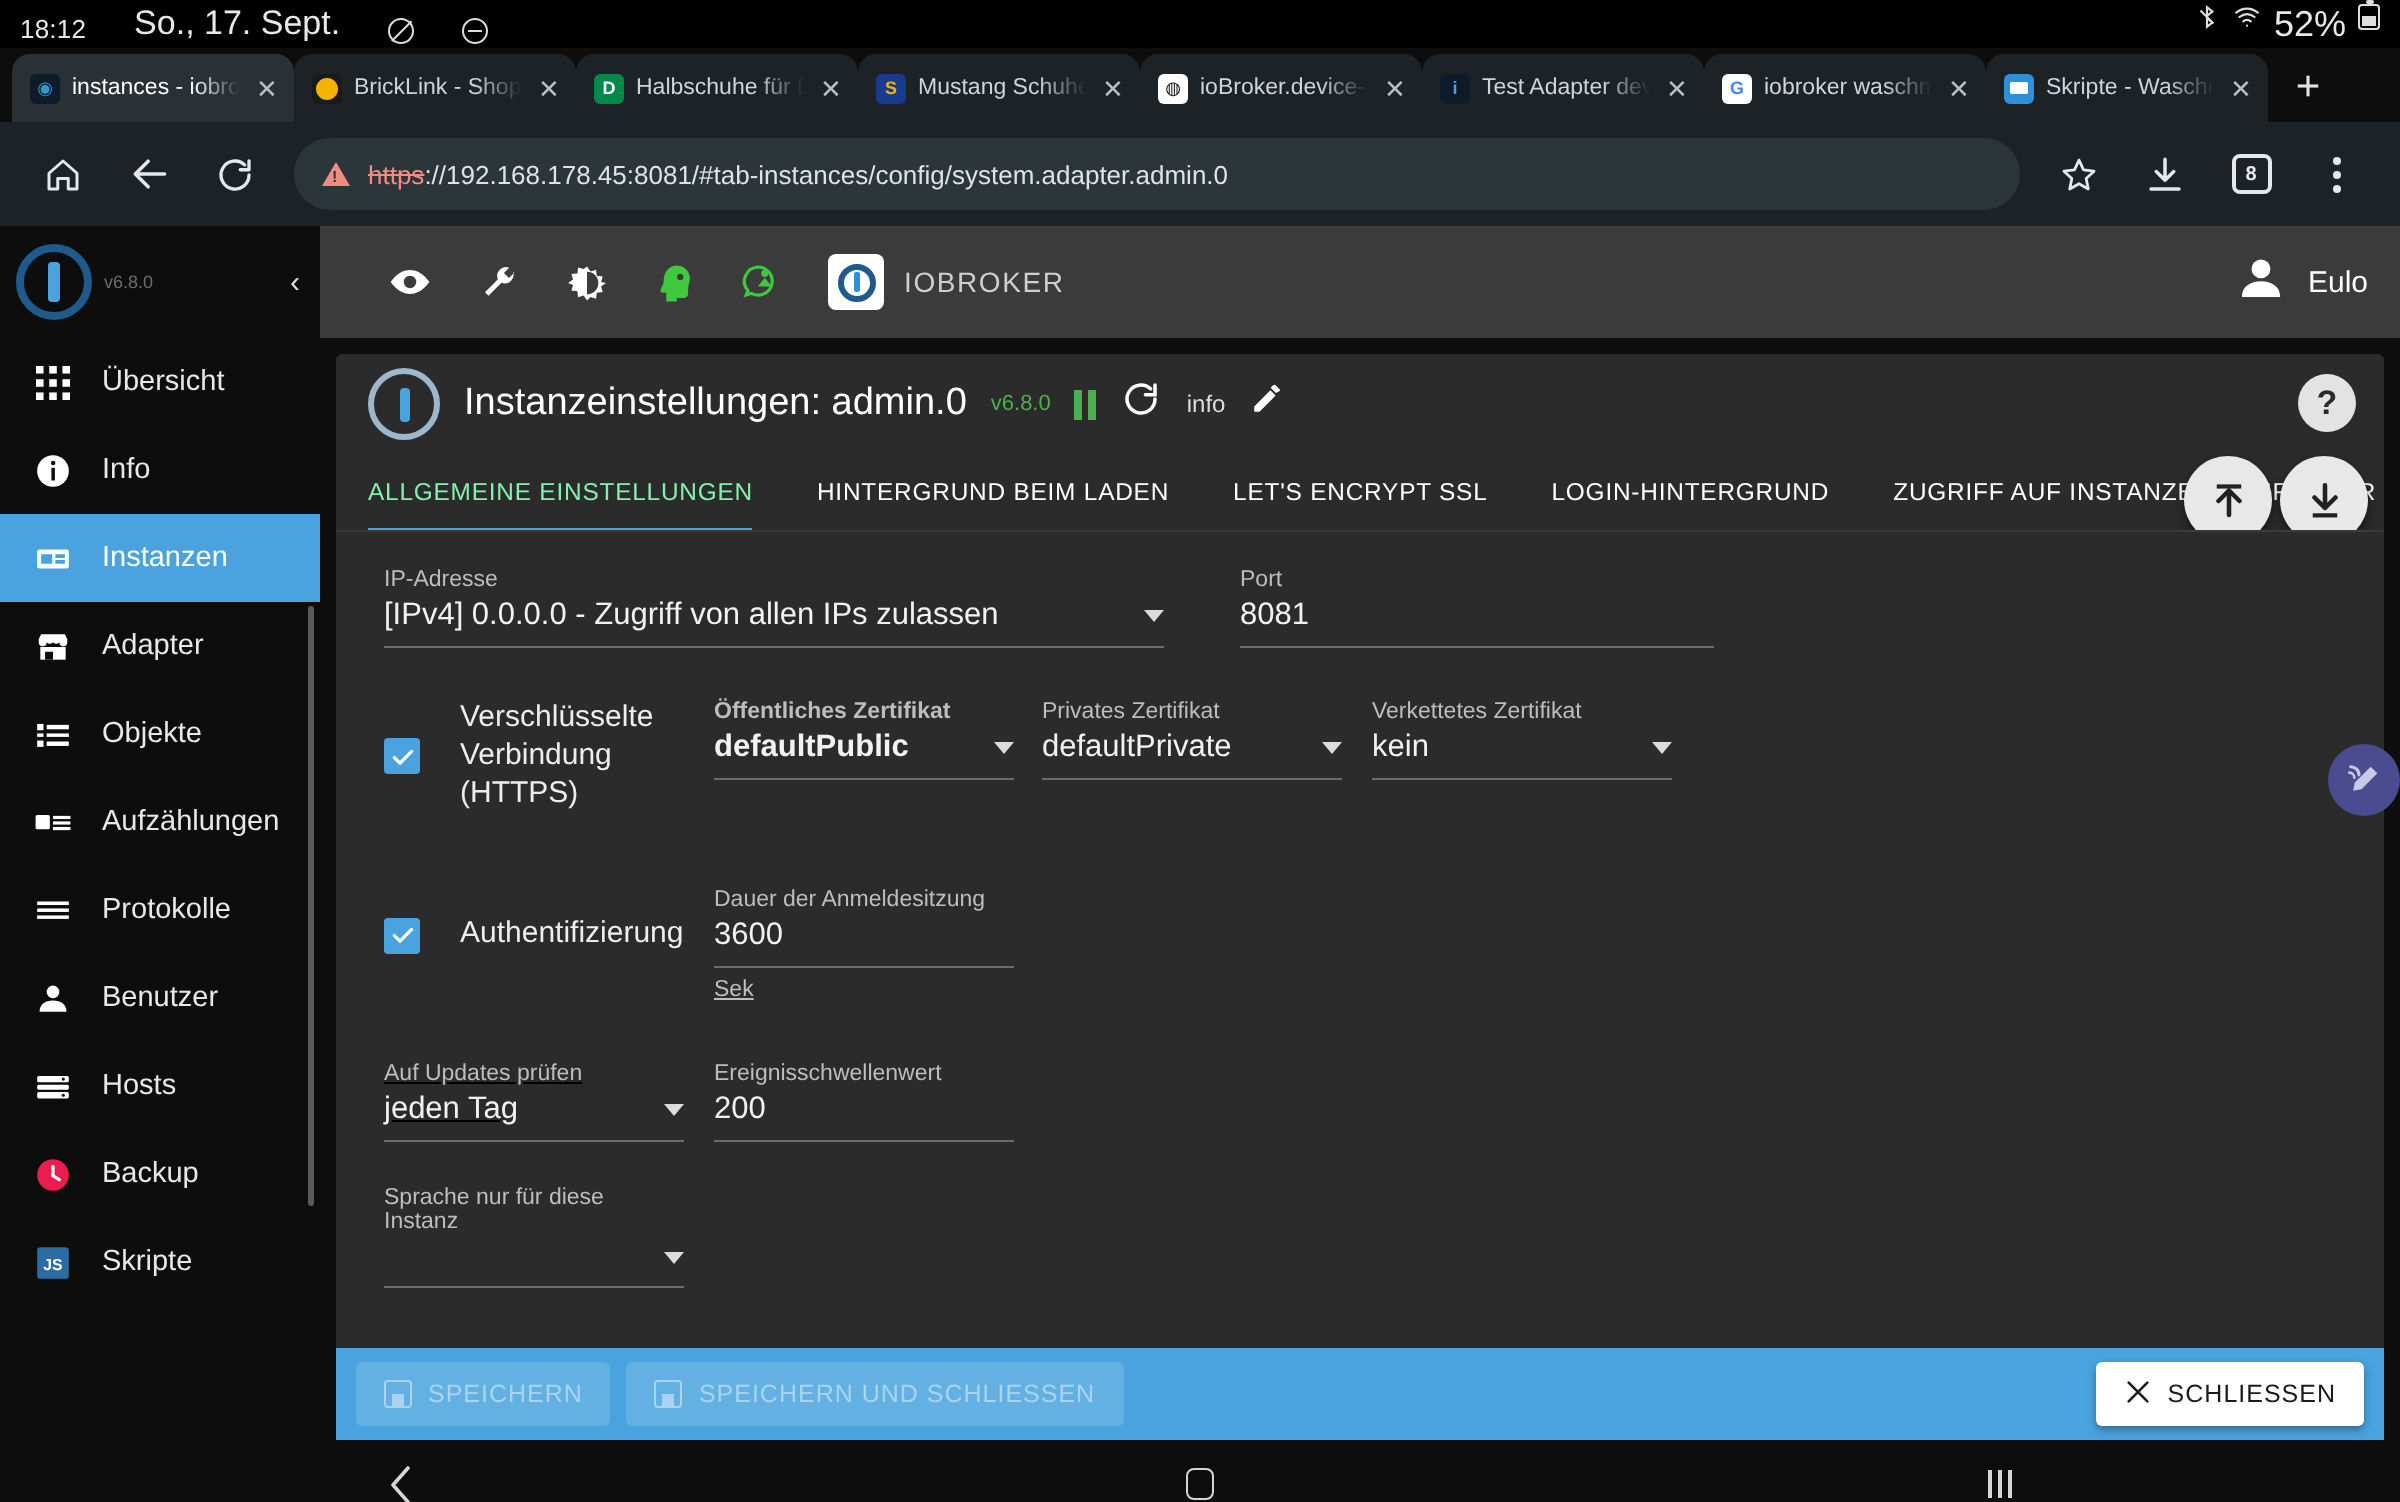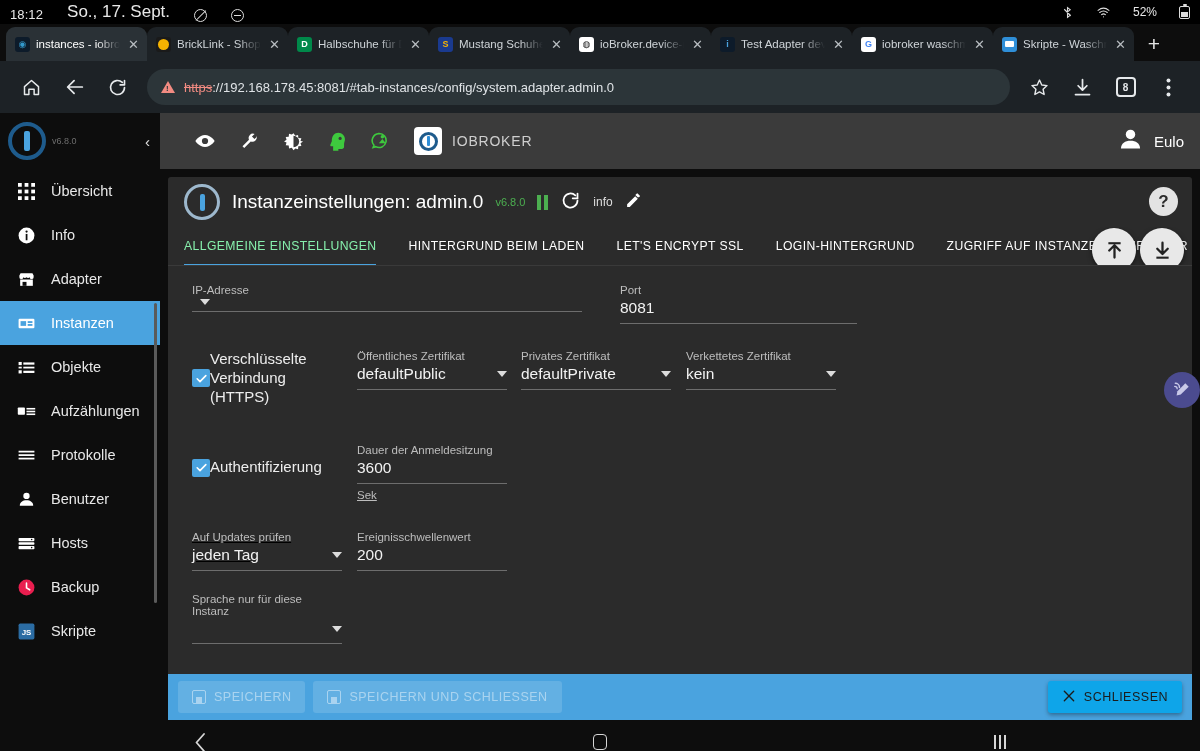--- a/index.html
+++ b/index.html
@@ -15,21 +15,21 @@
   .statusbar {
     height: 24px; width: 100%;
     background: #000; color: #e8e8e8;
     display: flex; align-items: center;
     padding: 0 10px; font-size: 12.5px;
   }
   .sb-left { display: flex; align-items: flex-end; gap: 24px; }
   .sb-time { font-size: 13px; letter-spacing: .1px; }
   .sb-date { font-size: 17px; }
   .sb-spacer { flex: 1; }
-  .sb-right { display: flex; align-items: center; gap: 22px; font-size: 12px;}
+  .sb-right { display: flex; gap: 6px; font-size: 18px;}
   .circ-ic { width: 13px; height: 13px; border: 1.4px solid #ddd; border-radius: 50%; position: relative; display:inline-block;}
   .circ-ic.slash::after { content:""; position:absolute; left:-1px; top:4.6px; width:14px; height:1.4px; background:#ddd; transform: rotate(-45deg);}
   .circ-ic.minus::after { content:""; position:absolute; left:2px; top:5px; width:7px; height:1.4px; background:#ddd;}
   .batt { width: 11px; height: 13px; border: 1.4px solid #ddd; border-radius: 2px; position: relative; display:inline-block; }
   .batt::before { content:""; position:absolute; left:2.5px; top:-3px; width:4px; height:2px; background:#ddd; border-radius:1px;}
   .batt::after { content:""; position:absolute; left:1px; bottom:1px; right:1px; height:5px; background:#ddd;}
 
   
   .tabstrip {
     height: 37px; width: 100%; background: #0d0d0d;
@@ -143,31 +143,31 @@
   .form { flex:1; padding: 18px 0 0 24px; overflow:hidden; position:relative;}
   .f-row { display:flex; }
   .fld { position:relative; }
   .fld-label { font-size: 11.5px; color: #bdbdbd; margin-bottom: 3px; }
   .fld-val { font-size: 15.5px; color:#f2f2f2; padding-bottom: 6px; border-bottom: 1px solid #6d6d6d; display:flex;align-items:center;}
   .fld-val span.v { flex:1; }
   .caret { width:0;height:0;border-left:5px solid transparent;border-right:5px solid transparent;border-top:6px solid #dcdcdc; margin-left:8px;}
   .fld-help { font-size:11.5px;color:#bdbdbd; margin-top:5px;text-decoration:underline;}
   .cbx { width:18px;height:18px;border-radius:2px;background:#4aa3df;display:flex;align-items:center;justify-content:center;flex:0 0 18px;}
   .cbx svg { display:block; }
-  .cb-wrap { display:flex; align-items:center; gap:0; }
+  .cb-wrap { display:flex; align-items:center; gap:20px; }
   .cb-text { font-size:15px;color:#ededed;line-height:1.25;}
 
   
   .actionbar { height: 46px; background:#4aa3df; display:flex;align-items:center; padding: 0 10px; gap:8px; }
   .btn-flat {
     height: 32px; display:flex;align-items:center;gap:8px;padding:0 14px;border-radius:3px;
     font-size:12.5px; letter-spacing:.5px;
   }
   .btn-disabled { background: rgba(255,255,255,.14); color: rgba(255,255,255,.45); }
-  .btn-white { background:#0ea5e9; color:#1b1b1b; margin-left:auto; box-shadow:0 2px 4px rgba(0,0,0,.35);}
+  .btn-white { background:#ffffff; color:#1b1b1b; margin-left:auto; box-shadow:0 2px 4px rgba(0,0,0,.35);}
   .save-ic { width:14px;height:14px;border:1.6px solid currentColor;border-radius:2px;position:relative;flex:0 0 14px;}
   .save-ic::after{content:"";position:absolute;left:3px;top:6px;right:3px;bottom:0;background:currentColor;}
 
   
   .fab-mic { position:absolute; right:0px; top:372px; width:36px;height:36px;border-radius:50%;background:#4b4b8f;display:flex;align-items:center;justify-content:center;}
 
   
   .navbar { height: 44px; background:#0d0d0d; display:flex;align-items:center;justify-content:space-around; color:#d6d6d6;}
   .nb { width: 90px; display:flex;align-items:center;justify-content:center; font-size:17px;}
   .nb-sq { width:14px;height:16px;border:1.7px solid #d6d6d6;border-radius:4px;}
@@ -319,40 +319,40 @@
       <div class="nav-item">
         <span class="nav-ic">
             <svg width="19" height="19" viewBox="0 0 24 24">
               <circle cx="12" cy="12" r="10" fill="#fff"></circle>
               <rect x="11" y="10" width="2.2" height="8" fill="#0d0d0d"></rect>
               <circle cx="12.1" cy="7" r="1.4" fill="#0d0d0d"></circle>
             </svg>
           </span>
         <span>Info</span>
       </div>
-      <div class="nav-item">
-        <span class="nav-ic">
-            <svg width="19" height="19" viewBox="0 0 24 24">
-              <path d="M3 7l1.5-3h15L21 7v2a2.5 2.5 0 01-5 0 2.5 2.5 0 01-4 0 2.5 2.5 0 01-4 0 2.5 2.5 0 01-5 0z" fill="#fff"></path>
-              <rect x="4" y="12" width="16" height="8" fill="#fff"></rect>
-              <rect x="7" y="15" width="5" height="5" fill="#0d0d0d"></rect>
-            </svg>
-          </span>
-        <span>Adapter</span>
-      </div>
       <div class="nav-item active">
         <span class="nav-ic">
             <svg width="19" height="19" viewBox="0 0 24 24">
               <rect x="2" y="6" width="20" height="12" rx="1.5" fill="#fff"></rect>
               <rect x="4.5" y="9" width="7" height="6" fill="#4aa3df"></rect>
               <rect x="13.5" y="9" width="6" height="2.4" fill="#4aa3df"></rect>
               <rect x="13.5" y="12.6" width="6" height="2.4" fill="#4aa3df"></rect>
             </svg>
           </span>
         <span>Instanzen</span>
+      </div>
+      <div class="nav-item">
+        <span class="nav-ic">
+            <svg width="19" height="19" viewBox="0 0 24 24">
+              <path d="M3 7l1.5-3h15L21 7v2a2.5 2.5 0 01-5 0 2.5 2.5 0 01-4 0 2.5 2.5 0 01-4 0 2.5 2.5 0 01-5 0z" fill="#fff"></path>
+              <rect x="4" y="12" width="16" height="8" fill="#fff"></rect>
+              <rect x="7" y="15" width="5" height="5" fill="#0d0d0d"></rect>
+            </svg>
+          </span>
+        <span>Adapter</span>
       </div>
       <div class="nav-item">
         <span class="nav-ic">
             <svg width="19" height="19" viewBox="0 0 24 24">
               <g fill="#fff">
                 <rect x="2" y="5" width="4" height="4"></rect>
                 <rect x="8" y="5.6" width="14" height="2.8"></rect>
                 <rect x="2" y="11" width="4" height="2.2"></rect>
                 <rect x="8" y="11" width="14" height="2.2"></rect>
                 <rect x="2" y="15.5" width="4" height="4"></rect>
@@ -519,20 +519,21 @@
               </div>
           </div>
         </div>
 
         <div class="form">
 
           <div class="f-row" style="gap:38px;">
             <div class="fld" style="width:390px;">
               <div class="fld-label">IP-Adresse</div>
               <div class="fld-val">
+                  <span class="v">[IPv4] 0.0.0.0 - Zugriff von allen IPs zulassen</span>
                   <span class="caret"></span>
                 </div>
             </div>
             <div class="fld" style="width:237px;">
               <div class="fld-label">Port</div>
               <div class="fld-val">
                   <span class="v">8081</span>
                 </div>
             </div>
           </div>
@@ -541,21 +542,21 @@
             <div style="width:165px;">
               <div class="cb-wrap">
                 <span class="cbx">
                     <svg width="13" height="13" viewBox="0 0 24 24">
                       <path d="M4 12.5l5.2 5.2L20 6.8" stroke="#fff" stroke-width="3" fill="none" stroke-linecap="round" stroke-linejoin="round"></path>
                     </svg>
                   </span>
                 <span class="cb-text" style="width:105px;">Verschlüsselte Verbindung (HTTPS)</span>
               </div>
             </div>
-            <div class="fld" style="width:150px;">
+            <div class="fld" style="width:150px;font-weight:bold;">
               <div class="fld-label">Öffentliches Zertifikat</div>
               <div class="fld-val">
                   <span class="v">defaultPublic</span>
                   <span class="caret"></span>
                 </div>
             </div>
             <div class="fld" style="width:150px; margin-left:14px;">
               <div class="fld-label">Privates Zertifikat</div>
               <div class="fld-val">
                   <span class="v">defaultPrivate</span>

